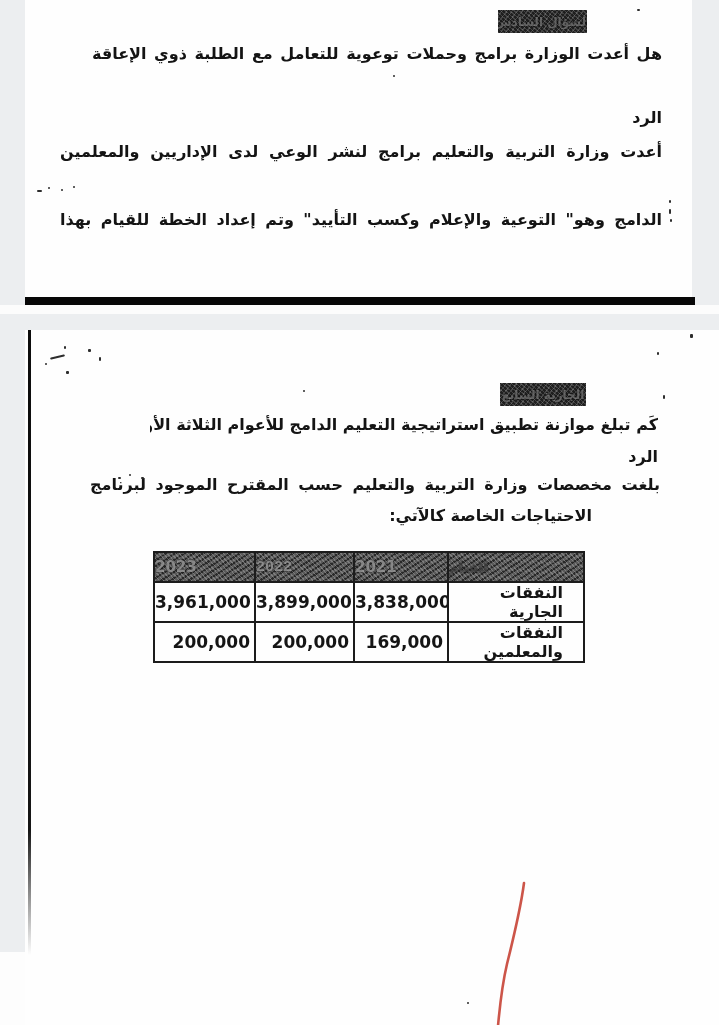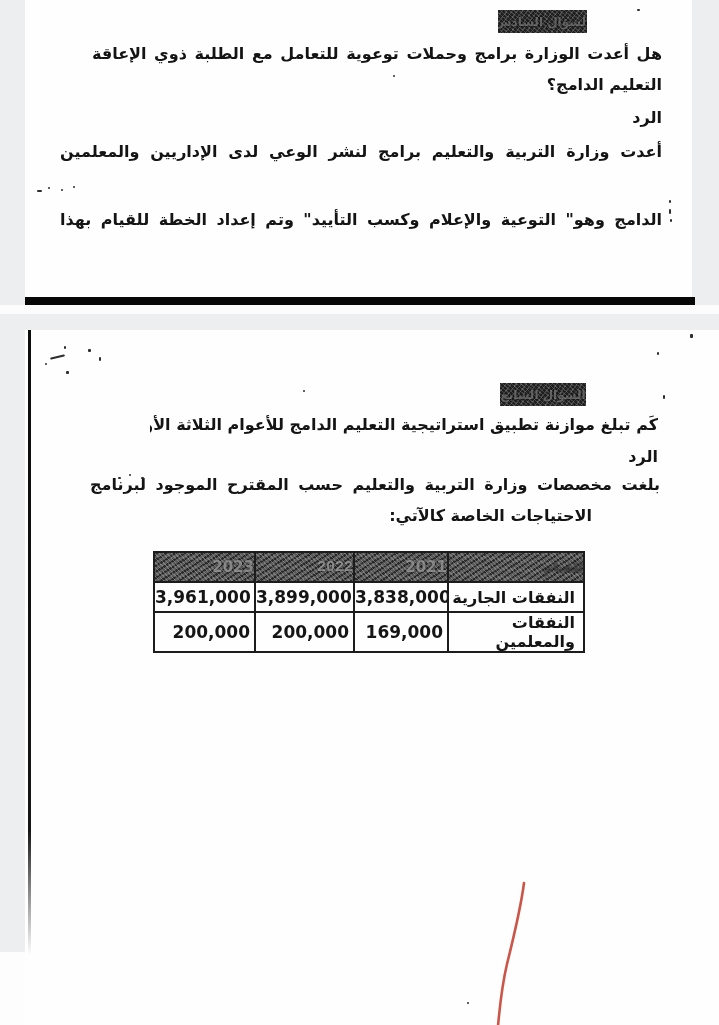--- a/index.html
+++ b/index.html
@@ -46,25 +46,25 @@
   #budget-table{position:absolute;left:153px;top:551px;width:430px;border-collapse:collapse;
     table-layout:fixed;}
   #budget-table td{border:2px solid #1c1c1c;padding:0;height:28px;font-weight:700;
     color:#151515;overflow:hidden;}
   #budget-table .year-col1{width:99px;} #budget-table .year-col2{width:97px;font-family:Liberation Mono, monospace;}
   #budget-table .year-col3{width:92px;} #budget-table .label-col{width:134px;}
   #budget-table .head td{background:
       repeating-linear-gradient(48deg, rgba(255,255,255,.22) 0 1px, rgba(0,0,0,0) 1px 3px),
       repeating-linear-gradient(-33deg, rgba(0,0,0,.55) 0 2px, rgba(0,0,0,0) 2px 5px),
       #5a5a5a;
-    color:rgba(225,225,225,.55);text-align:right;font-size:15px;
+    color:rgba(225,225,225,.55);text-align:left;font-size:15px;
     text-shadow:0 0 2px rgba(0,0,0,.9);height:28px;margin-top:30px;}
   #budget-table .head td.label-col{color:rgba(210,210,210,.22);direction:rtl;font-size:13px;}
   #budget-table .num{direction:ltr;text-align:right;padding-right:4px;font-size:17px;}
-  #budget-table .rowlabel{direction:rtl;text-align:right;padding-right:8px;font-size:16px;}
+  #budget-table .rowlabel{direction:rtl;text-align:right;padding-right:20px;font-size:16px;}
 
   
   #pen-svg{position:absolute;left:0;top:0;width:719px;height:1025px;pointer-events:none;}
 
   
   .speck{position:absolute;background:#2d2d2d;border-radius:1px;}
 </style>
 </head>
 <body>
 
@@ -72,26 +72,25 @@
 
   <div class="page" id="page1"></div>
   <div id="divider-bar"></div>
   <div id="white-strip"></div>
   <div class="page" id="page2"></div>
   <div id="page2-edge"></div>
   <div id="bottom-left-white"></div>
 
   <div class="stamp" id="stamp1">السؤال السادس</div>
   <div class="tline just" id="p1-q1">هل أعدت الوزارة برامج وحملات توعوية للتعامل مع الطلبة ذوي الإعاقة ضمن</div>
-  <div class="tline ralign" id="p1-q2">التعليم الدامج؟</div>
   <div class="tline ralign" id="p1-reply">الرد</div>
   <div class="tline just" id="p1-a1">أعدت وزارة التربية والتعليم برامج لنشر الوعي لدى الإداريين والمعلمين وأولياء امور</div>
   <div class="tline just" id="p1-a3">الدامج وهو" التوعية والإعلام وكسب التأييد" وتم إعداد الخطة للقيام بهذا المحور</div>
 
-  <div class="stamp" id="stamp2">السؤال السابع</div>
+  <div class="stamp" id="stamp2">الجارية السابع</div>
   <div class="tline ralign" id="p2-q">كَم تبلغ موازنة تطبيق استراتيجية التعليم الدامج للأعوام الثلاثة الأولى؟</div>
   <div class="tline ralign" id="p2-reply">الرد</div>
   <div class="tline just" id="p2-a1">بلغت مخصصات وزارة التربية والتعليم حسب المقترح الموجود لبرنامج رعاية الطلبة ذوي</div>
   <div class="tline ralign" id="p2-a2">الاحتياجات الخاصة كالآتي:</div>
 
   <table id="budget-table">
     <tbody>
       <tr class="head">
         <td class="year-col1">2023</td>
         <td class="year-col2">2022</td>

